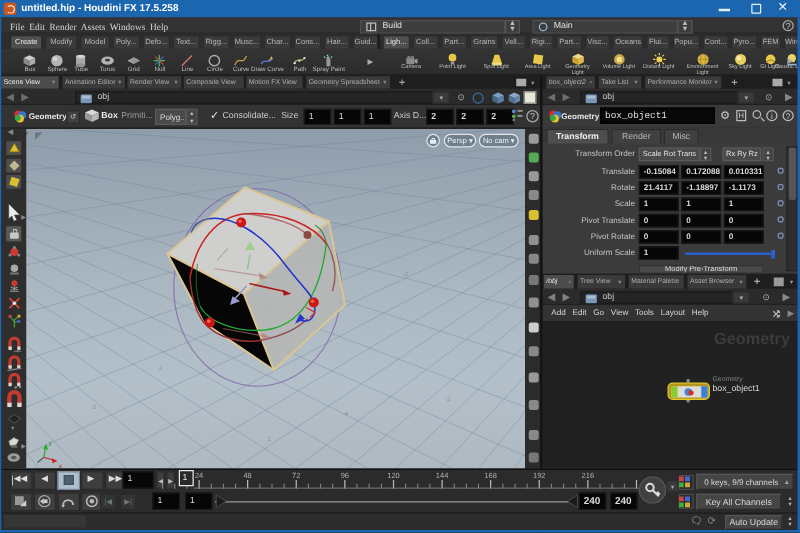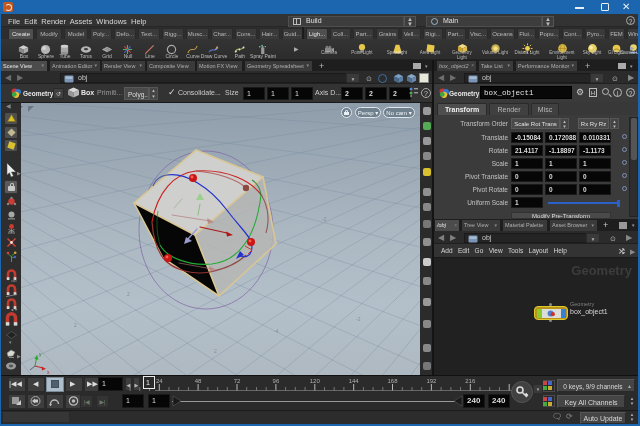--- a/index.html
+++ b/index.html
@@ -11,26 +11,27 @@
 .field { background:#060606; border:1px solid #191919; color:#dcdcdc; font-size:7px; line-height:11px; padding-left:3px; white-space:nowrap; overflow:hidden; }
 .ddown { background:#464646; border:1px solid #555; border-bottom-color:#2a2a2a; border-right-color:#2a2a2a; color:#d8d8d8; font-size:7px; }
 </style>
 </head>
 <body>
 <div id="root">
 
 <div class="abs" style="left:0;top:0;width:640px;height:14px;background:#1b66ae;"></div>
 <div class="abs" style="left:3px;top:2px;width:10px;height:10px;background:#c5581f;border-radius:2px;"></div>
 <div class="abs" style="left:4.5px;top:3.5px;width:7px;height:7px;border:1.4px solid #f0e8e0;border-radius:50%;border-left-color:transparent;"></div>
+<div class="abs" style="left:17px;top:2px;color:#fff;font-size:8px;font-weight:bold;">untitled.hip - Houdini FX 17.5.258</div>
 <div class="abs" style="left:575px;top:7px;width:9px;height:1.5px;background:#e8eef5;"></div>
 <div class="abs" style="left:601px;top:3px;width:8px;height:8px;border:1.3px solid #e8eef5;border-radius:1px;"></div>
 <div class="abs" style="left:622px;top:3px;color:#e8eef5;font-size:10px;line-height:8px;">✕</div>
 
 <div class="abs" style="left:0;top:14px;width:640px;height:13px;background:#333333;border-bottom:1px solid #262626;"></div>
-<div class="abs txt" style="left:8px;top:17px;color:#d6d6d6;font-size:7.5px;">File&nbsp; Edit&nbsp; Render&nbsp; Assets&nbsp; Windows&nbsp; Help</div>
+<div class="abs txt" style="left:8px;top:17px;color:#d6d6d6;font-size:7.5px;font-family:Liberation Serif, serif;">File&nbsp; Edit&nbsp; Render&nbsp; Assets&nbsp; Windows&nbsp; Help</div>
 <div class="abs" style="left:288px;top:15.5px;width:116px;height:11px;background:#3d3d3d;border:1px solid #4e4e4e;"></div>
 <div class="abs" style="left:293px;top:17.5px;width:8px;height:7px;border:1px solid #bbb;"></div>
 <div class="abs" style="left:296px;top:17.5px;width:1px;height:7px;background:#bbb;"></div>
 <div class="abs txt" style="left:306px;top:17px;color:#e0e0e0;">Build</div>
 <div class="abs" style="left:404px;top:15.5px;width:12px;height:11px;background:#3d3d3d;border:1px solid #555;color:#bbb;font-size:6px;text-align:center;line-height:5px;">▲<br>▼</div>
 <div class="abs" style="left:426px;top:15.5px;width:116px;height:11px;background:#3d3d3d;border:1px solid #4e4e4e;"></div>
 <div class="abs" style="left:431px;top:17.5px;width:7px;height:7px;border:1px solid #99b6cc;border-radius:50%;"></div>
 <div class="abs txt" style="left:443px;top:17px;color:#e0e0e0;">Main</div>
 <div class="abs" style="left:542px;top:15.5px;width:12px;height:11px;background:#3d3d3d;border:1px solid #555;color:#bbb;font-size:6px;text-align:center;line-height:5px;">▲<br>▼</div>
 <div class="abs" style="left:626px;top:16px;width:9px;height:9px;border:1px solid #aaa;border-radius:50%;color:#ccc;font-size:7px;text-align:center;line-height:9px;">?</div>

